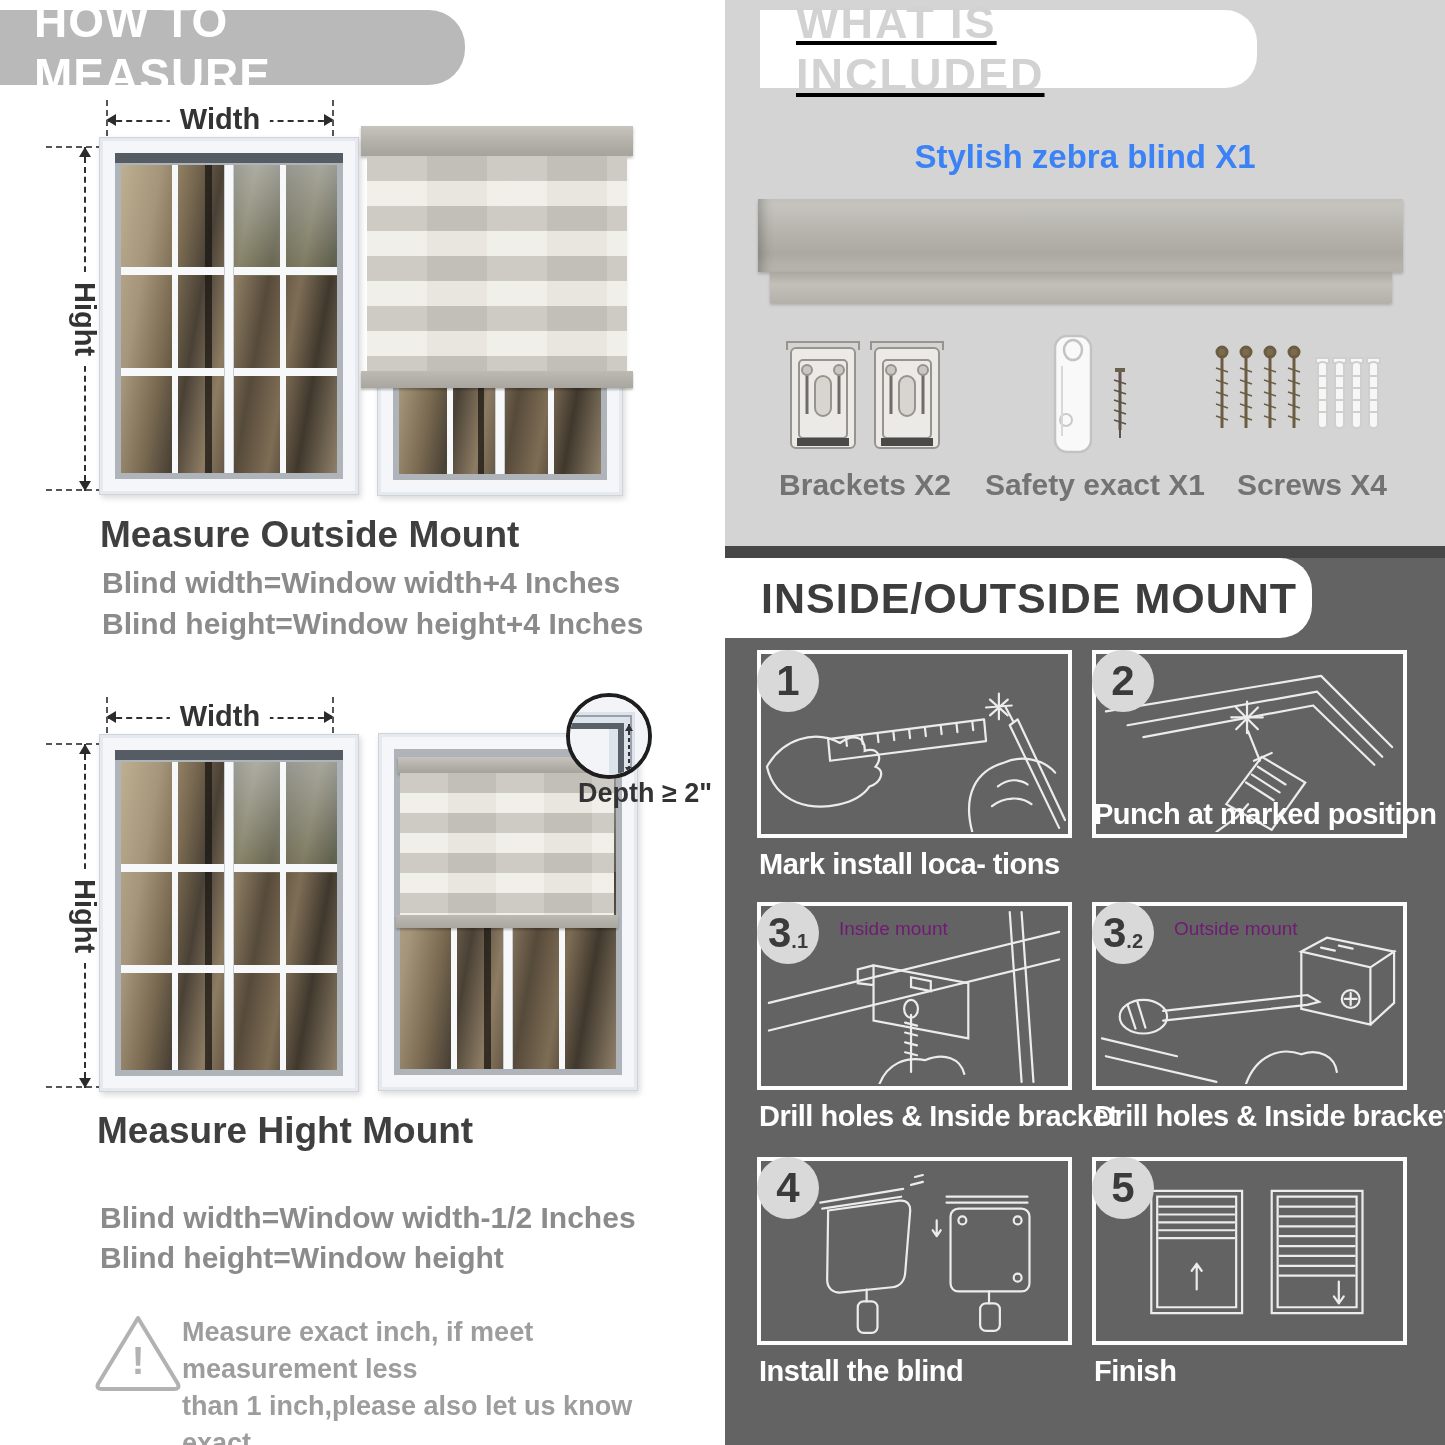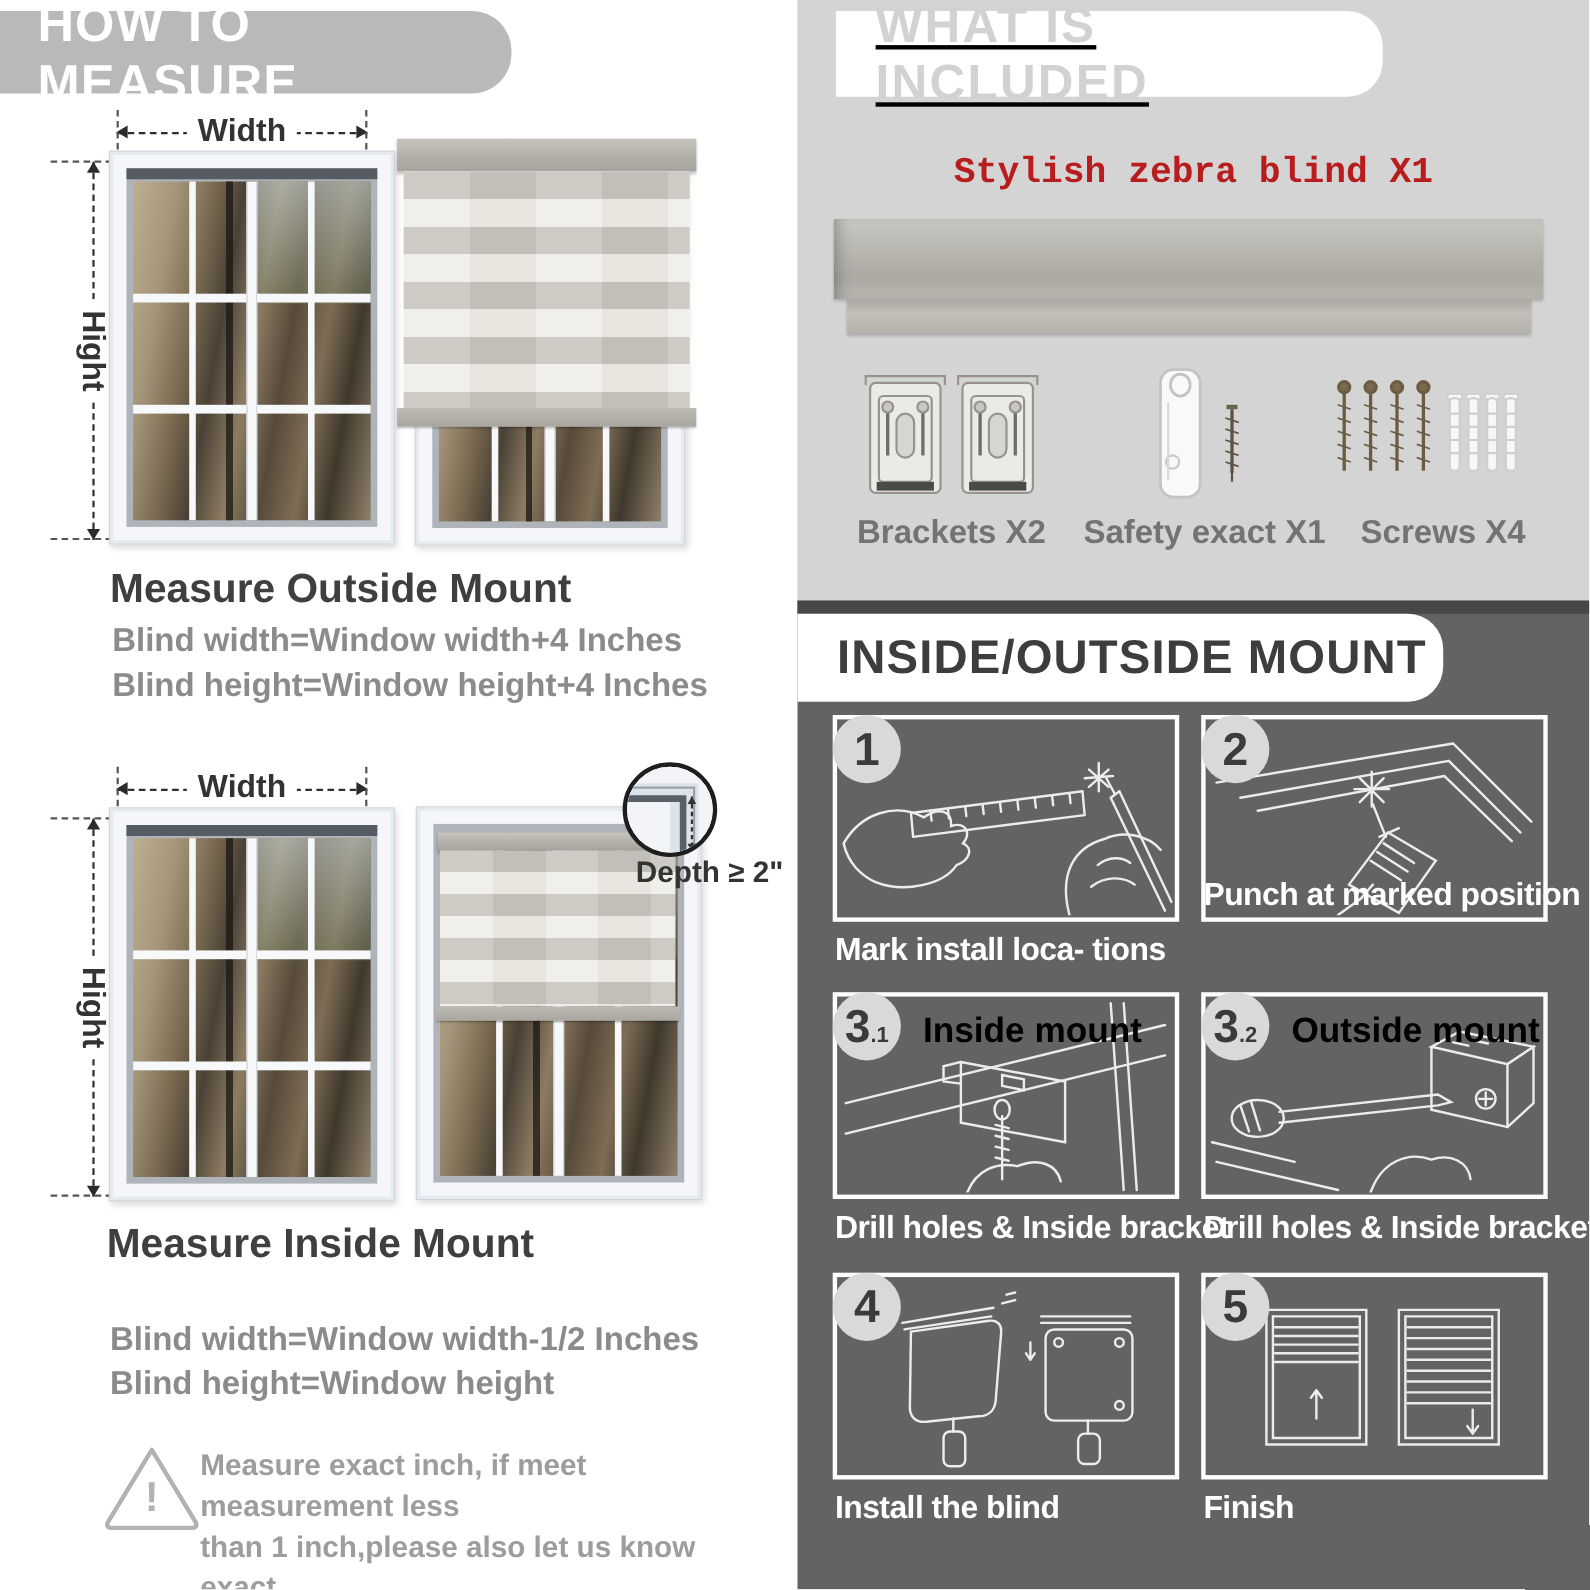--- a/index.html
+++ b/index.html
@@ -52,34 +52,34 @@
   
   .headrail{background:linear-gradient(180deg,#c6c4bd,#b2b0a9 55%,#a5a39c);box-shadow:0 2px 3px rgba(0,0,0,.25);}
   .zebra{background:
      repeating-linear-gradient(90deg,rgba(255,255,255,.10) 0 60px,rgba(0,0,0,.03) 60px 120px),
      repeating-linear-gradient(180deg,#c8c5be 0 25px,#efede6 25px 50px);}
   .zebra-sm{background:
      repeating-linear-gradient(90deg,rgba(255,255,255,.10) 0 48px,rgba(0,0,0,.03) 48px 96px),
      repeating-linear-gradient(180deg,#c8c5be 0 20px,#efede6 20px 40px);}
   .botrail{background:linear-gradient(180deg,#bcbab3,#a8a69f);box-shadow:0 2px 2px rgba(0,0,0,.25);}
   
-  .product-title{left:725px;top:138px;width:720px;text-align:center;color:#b91c1c;font-size:33px;font-weight:700;font-family:Liberation Mono, monospace;}
+  .product-title{left:725px;top:138px;width:720px;text-align:center;color:#3b82f6;font-size:33px;font-weight:700;}
   .bar-main{left:758px;top:199px;width:645px;height:73px;
      background:linear-gradient(180deg,#c9c7c2,#b6b4ad 45%,#aba9a2 75%,#b9b7b0);
      box-shadow:inset 10px 0 12px -6px rgba(0,0,0,.25),0 2px 3px rgba(0,0,0,.2);}
   .bar-lip{left:770px;top:272px;width:622px;height:31px;
      background:linear-gradient(180deg,#a9a7a0,#c2c0b9 40%,#b3b1aa);box-shadow:0 2px 3px rgba(0,0,0,.2);}
   .item-label{color:#737373;font-size:30px;font-weight:700;text-align:center;}
   
   .tile{position:absolute;width:315px;height:188px;border:4px solid #fdfdfd;box-sizing:border-box;}
   .badge{position:absolute;top:-4px;left:-4px;width:62px;height:62px;border-radius:50%;
          background:#d9d9d9;color:#3b3b3b;display:flex;align-items:center;justify-content:center;}
   .badge .num{font-size:42px;font-weight:700;line-height:1;}
   .badge .sub{font-size:20px;font-weight:700;position:relative;top:8px;}
-  .tile-label{position:absolute;left:78px;top:12px;color:#000000;font-size:32px;font-weight:700;}
+  .tile-label{position:absolute;left:78px;top:12px;color:#701a75;font-size:19px;font-weight:400;}
   .caption{position:absolute;color:#fff;font-size:29px;font-weight:700;letter-spacing:-0.5px;white-space:nowrap;}
   .art{position:absolute;left:2px;top:2px;width:303px;height:176px;}
   .art path,.art line,.art rect,.art circle,.art ellipse,.art polyline{vector-effect:non-scaling-stroke;}
 </style>
 </head>
 <body>
 
 <div class="page">
 
   <div class="abs band-left">
@@ -181,21 +181,21 @@
       <rect x="0" y="0" width="88" height="88" fill="#f2f4f7"></rect>
       <path d="M0,20 H70 V88 H44 V34 H0 Z" fill="#dde3ea"></path>
       <path d="M6,34 H56 V88" fill="none" stroke="#59606a" stroke-width="6"></path>
       <path d="M6,24 H66 V88" fill="none" stroke="#9aa1ab" stroke-width="2"></path>
       <path d="M64,32 V82" fill="none" stroke="#333" stroke-width="2" stroke-dasharray="4 3"></path>
       <path d="M64,32 l-4,7 h8 Z M64,82 l-4,-7 h8 Z" fill="#333"></path>
     </g>
   </svg>
   <div class="abs" style="left:578px;top:778px;color:#333;font-size:27px;font-weight:700;">Depth ≥ 2"</div>
 
-  <div class="abs h-dark" style="left:97px;top:1110px;">Measure Inside Mount</div>
+  <div class="abs h-dark" style="left:97px;top:1110px;">Measure Hight Mount</div>
   <div class="abs p-gray" style="left:100px;top:1201px;">Blind width=Window width-1/2 Inches</div>
   <div class="abs p-gray" style="left:100px;top:1241px;">Blind height=Window height</div>
 
   <svg class="abs" style="left:92px;top:1312px;" width="92" height="82" viewBox="0 0 92 82">
     <path d="M46,6 L86,72 Q88,77 82,77 L10,77 Q4,77 6,72 Z" fill="none" stroke="#b2b2b2" stroke-width="4" stroke-linejoin="round"></path>
     <text x="46" y="62" text-anchor="middle" font-family="Liberation Sans, sans-serif" font-size="38" font-weight="700" fill="#b2b2b2">!</text>
   </svg>
   <div class="abs note-text" style="left:182px;top:1314px;width:490px;">
     <div>Measure exact inch, if meet measurement less</div>
     <div>than 1 inch,please also let us know exact</div>

